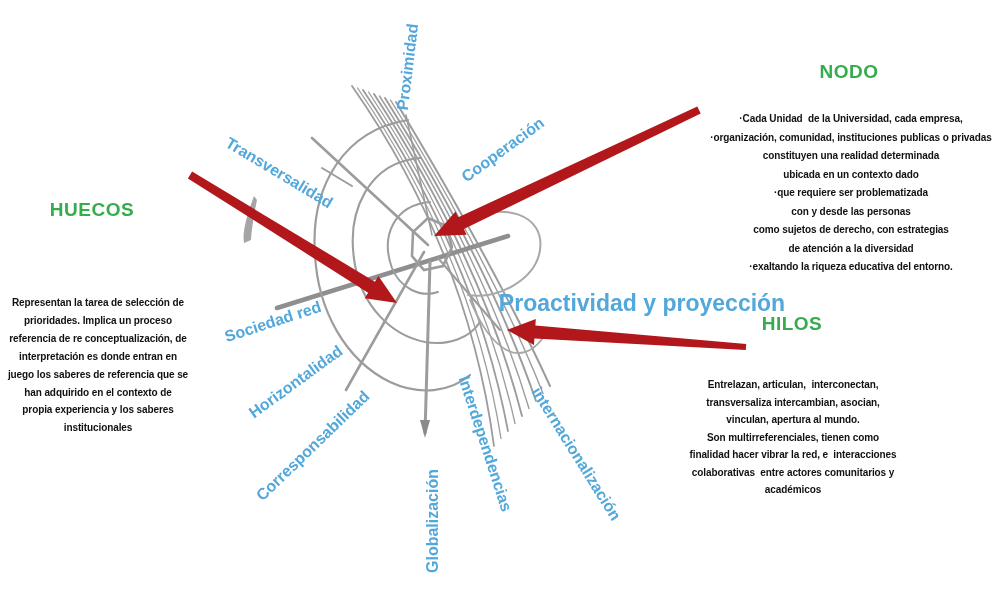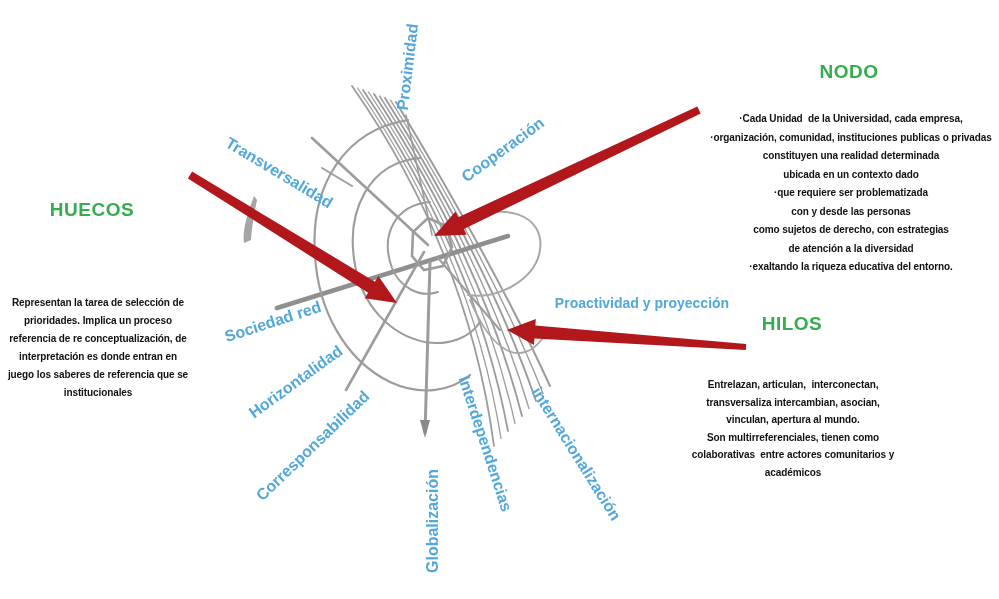--- a/index.html
+++ b/index.html
@@ -17,21 +17,21 @@
     text-align:center;letter-spacing:-0.1px;
   }
   .block .ln{white-space:pre;}
   .block-nodo{left:700px;top:110px;width:302px;line-height:18.5px;}
   .block-huecos{left:0px;top:250px;width:196px;line-height:17.9px;margin-top:44px;}
   .block-hilos{left:674px;top:376px;width:238px;line-height:17.5px;}
   .blabel{
     position:absolute;color:#52a7db;font-weight:bold;font-size:16px;
     white-space:nowrap;transform-origin:center;
   }
-  .blabel-big{font-size:14px;}
+  .blabel-big{font-size:23px;}
 </style>
 </head>
 <body>
 
 <div id="stage">
 
   <svg id="sketch-layer" width="999" height="599" viewBox="0 0 999 599">
 
     <g stroke="#9c9c9c" fill="none" stroke-linecap="round">
 
@@ -97,28 +97,31 @@
     <div class="ln">de atención a la diversidad</div>
     <div class="ln">·exaltando la riqueza educativa del entorno.</div>
   </div>
 
   <div class="block block-huecos">
     <div class="ln">Representan la tarea de selección de</div>
     <div class="ln">prioridades. Implica un proceso</div>
     <div class="ln">referencia de re conceptualización, de</div>
     <div class="ln">interpretación es donde entran en</div>
     <div class="ln">juego los saberes de referencia que se</div>
+    <div class="ln">han adquirido en el contexto de</div>
+    <div class="ln">propia experiencia y los saberes</div>
     <div class="ln">institucionales</div>
   </div>
 
   <div class="block block-hilos">
     <div class="ln">Entrelazan, articulan,  interconectan,</div>
     <div class="ln">transversaliza intercambian, asocian,</div>
     <div class="ln">vinculan, apertura al mundo.</div>
     <div class="ln">Son multirreferenciales, tienen como</div>
+    <div class="ln">finalidad hacer vibrar la red, e  interacciones</div>
     <div class="ln">colaborativas  entre actores comunitarios y</div>
     <div class="ln">académicos</div>
   </div>
 
   <div class="blabel" style="left:408px;top:67px;transform:translate(-50%,-50%) rotate(-83deg);">Proximidad</div>
   <div class="blabel" style="left:503px;top:150px;transform:translate(-50%,-50%) rotate(-36deg);">Cooperación</div>
   <div class="blabel" style="left:279px;top:173px;transform:translate(-50%,-50%) rotate(31deg);">Transversalidad</div>
   <div class="blabel" style="left:273px;top:322px;transform:translate(-50%,-50%) rotate(-18deg);">Sociedad red</div>
   <div class="blabel" style="left:296px;top:382px;transform:translate(-50%,-50%) rotate(-36deg);">Horizontalidad</div>
   <div class="blabel" style="left:313px;top:446px;transform:translate(-50%,-50%) rotate(-44deg);">Corresponsabilidad</div>

